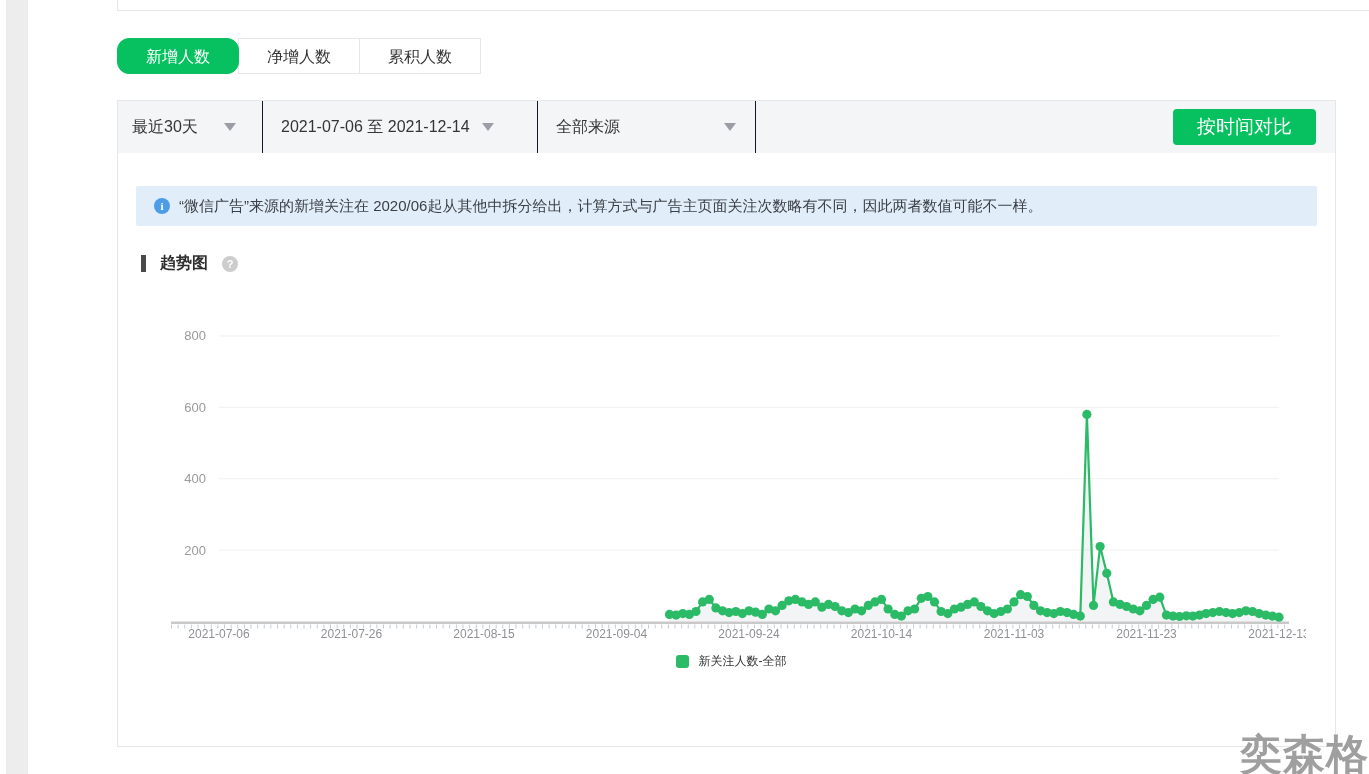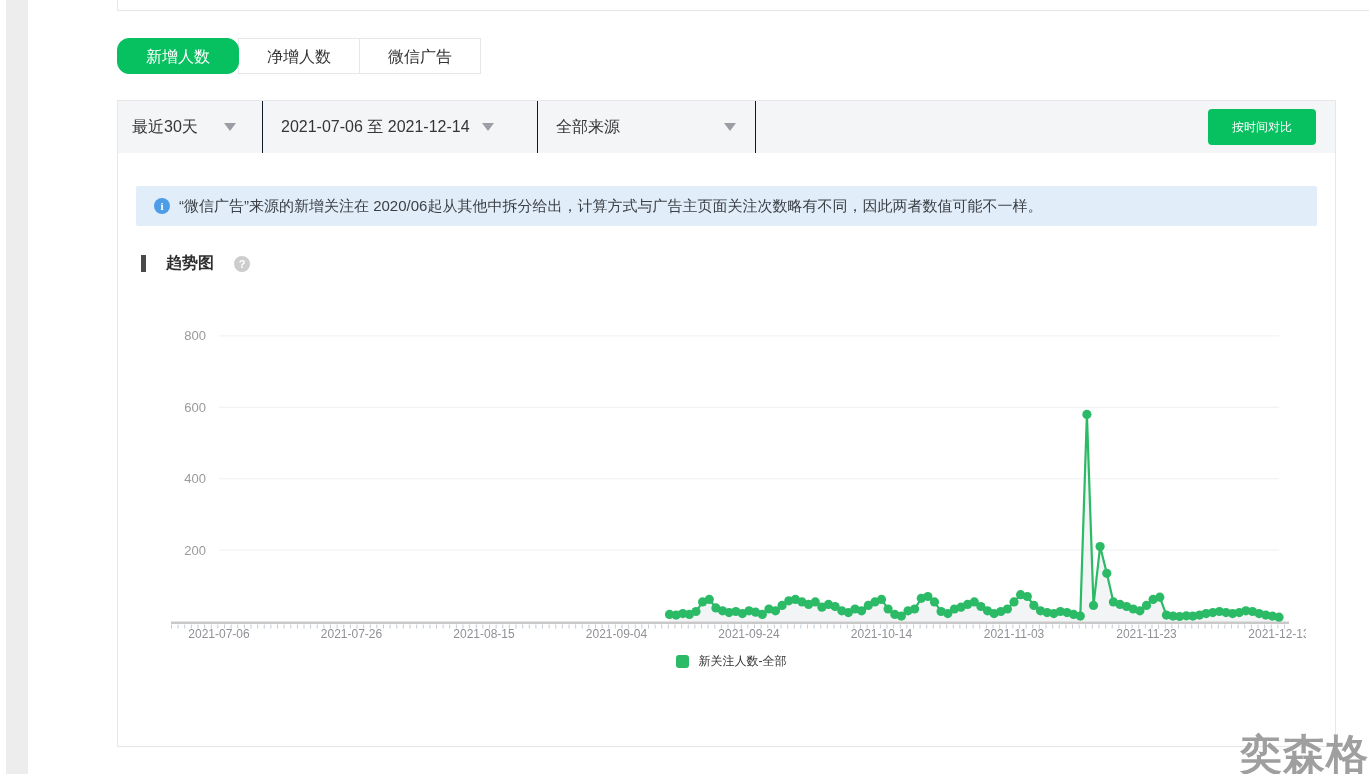--- a/index.html
+++ b/index.html
@@ -21,29 +21,29 @@
   .filterbar{position:absolute;left:0;top:0;width:1217px;height:52px;background:var(--filterbg,#F4F5F7);
              display:flex;align-items:stretch;font-size:16px;}
   .fseg{display:flex;align-items:center;border-right:1px solid #0f172a;cursor:pointer;box-sizing:border-box;}
   .fseg .lbl{white-space:nowrap;}
   .caret{width:0;height:0;border-left:6px solid transparent;border-right:6px solid transparent;
          border-top:8px solid #9b9ea4;display:inline-block;}
   .seg1{width:145px;padding-left:14px;justify-content:space-between;padding-right:26px;}
   .seg2{width:275px;padding-left:18px;gap:12px;}
   .seg3{width:218px;padding-left:18px;justify-content:space-between;padding-right:19px;}
   .compare-btn{position:absolute;right:19px;top:8px;height:36px;padding:0 24px;background:var(--accent,#07C160);
-               color:#fff;border:none;border-radius:4px;font-size:12px;cursor:pointer;
+               color:#fff;border:none;border-radius:4px;font-size:19px;cursor:pointer;
                font-family:inherit;}
   .notice{position:absolute;left:18px;top:85px;width:1181px;height:40px;background:var(--noticebg,#E1EDF9);
           border-radius:2px;display:flex;align-items:center;gap:9px;padding-left:18px;box-sizing:border-box;
           font-size:15px;color:#3a3f45;}
   .info-ic{width:16px;height:16px;border-radius:50%;background:var(--noticeic,#4D9CE8);color:#fff;
            font-size:11px;font-weight:bold;display:inline-flex;align-items:center;justify-content:center;
            font-family:"Liberation Serif","DejaVu Serif",serif;flex:0 0 16px;}
-  .section-head{position:absolute;left:23px;top:152px;display:flex;align-items:center;gap:20px;}
+  .section-head{position:absolute;left:23px;top:152px;display:flex;align-items:center;gap:14px;}
   .tmark{width:5px;height:17px;background:#4a4a4a;display:inline-block;}
   .stitle{font-size:16px;font-weight:bold;color:#2e2e2e;}
   .help-ic{width:16px;height:16px;border-radius:50%;background:#cdcdcd;color:#fff;font-size:11px;
            display:inline-flex;align-items:center;justify-content:center;cursor:pointer;font-weight:bold;}
   .chart-clip{position:absolute;left:0;top:0;width:1188px;height:560px;overflow:hidden;pointer-events:none;}
   .chart-clip svg{display:block;}
   .legend{position:absolute;left:0;top:552px;width:1188px;display:flex;align-items:center;
           justify-content:center;gap:10px;padding-left:38px;box-sizing:border-box;cursor:pointer;}
   .lg-swatch{width:13px;height:13px;border-radius:3px;background:var(--chartline,#2BBA66);display:inline-block;}
   .lg-label{font-size:12px;color:#353535;}
@@ -53,21 +53,21 @@
 </head>
 <body>
 
 <div class="page">
   <div class="left-strip"></div>
   <div class="top-edge"></div>
 
   <div class="tabbar" id="tabbar">
       <div class="tab active">新增人数</div>
       <div class="tab">净增人数</div>
-      <div class="tab">微信广告</div>
+      <div class="tab">累积人数</div>
     </div>
 
   <div class="panel">
     <div class="filterbar">
       <div class="fseg seg1">
         <span class="lbl">最近30天</span>
         <span class="caret"></span>
       </div>
       <div class="fseg seg2">
         <span class="lbl">2021-07-06 至 2021-12-14</span>

